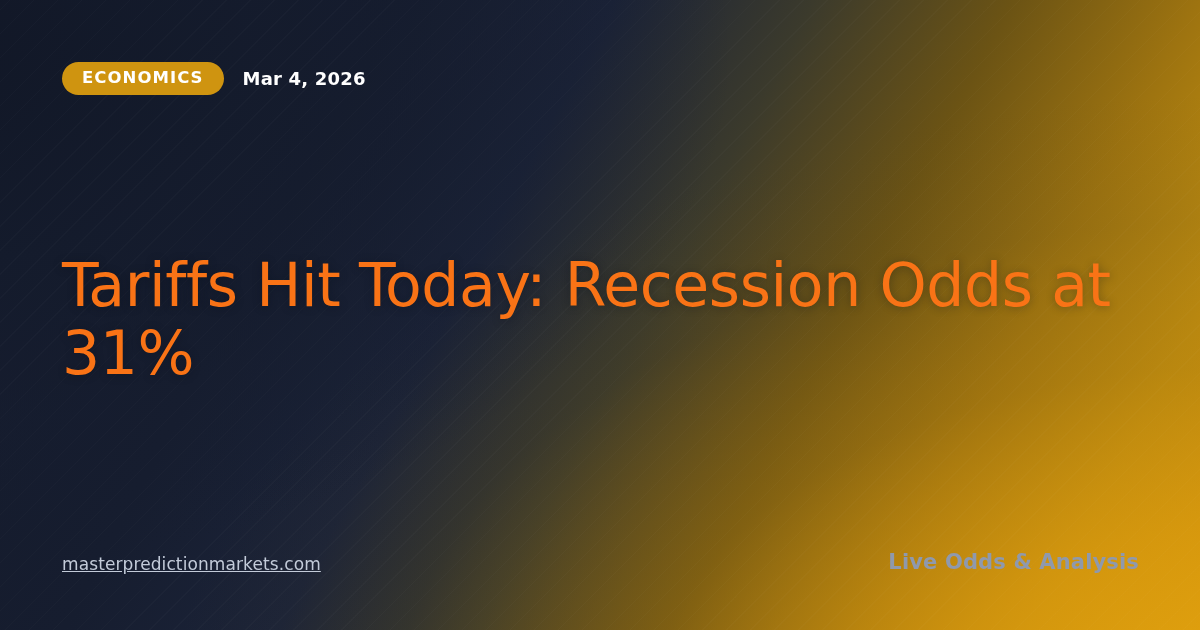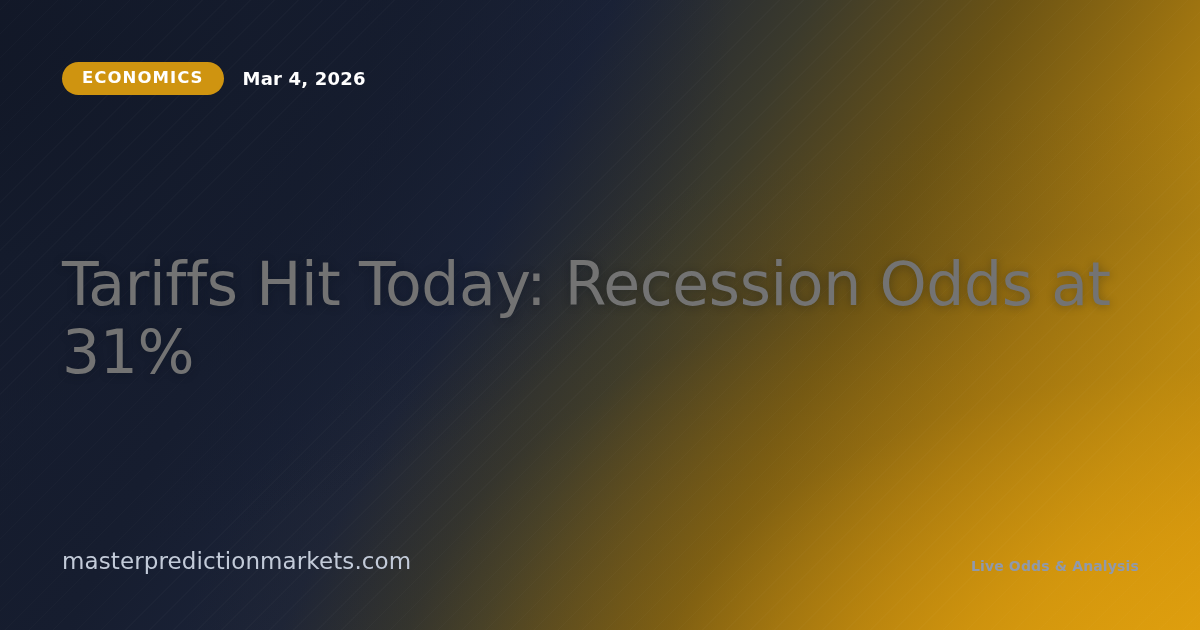--- a/index.html
+++ b/index.html
@@ -117,47 +117,48 @@
 
   
   .headline-wrap {
     flex: 1;
     display: flex;
     align-items: center;
     margin-top: -6px;
   }
 
   .headline {
-    color: #737373;
+    color: #f97316;
     font-size: 60px;
     font-weight: normal;
     line-height: 1.12;
     letter-spacing: -0.4px;
     margin: 0;
     max-width: 1090px;
     text-shadow: 0 1px 10px rgba(8,12,22,0.30);
   }
 
   
   .footer {
     display: flex;
     align-items: flex-end;
     justify-content: space-between;
   }
 
   .site {
     color: #c3cbd9;
-    font-size: 23px;
+    font-size: 17px;
     font-weight: normal;
     letter-spacing: 0.1px;
+    text-decoration: underline;
   }
 
   .tagline {
     color: #8f99ad;
-    font-size: 14px;
+    font-size: 21px;
     font-weight: bold;
     letter-spacing: 0.15px;
   }
 </style>
 </head>
 <body>
 
 <div class="card">
 
   <div class="bg-base"></div>

